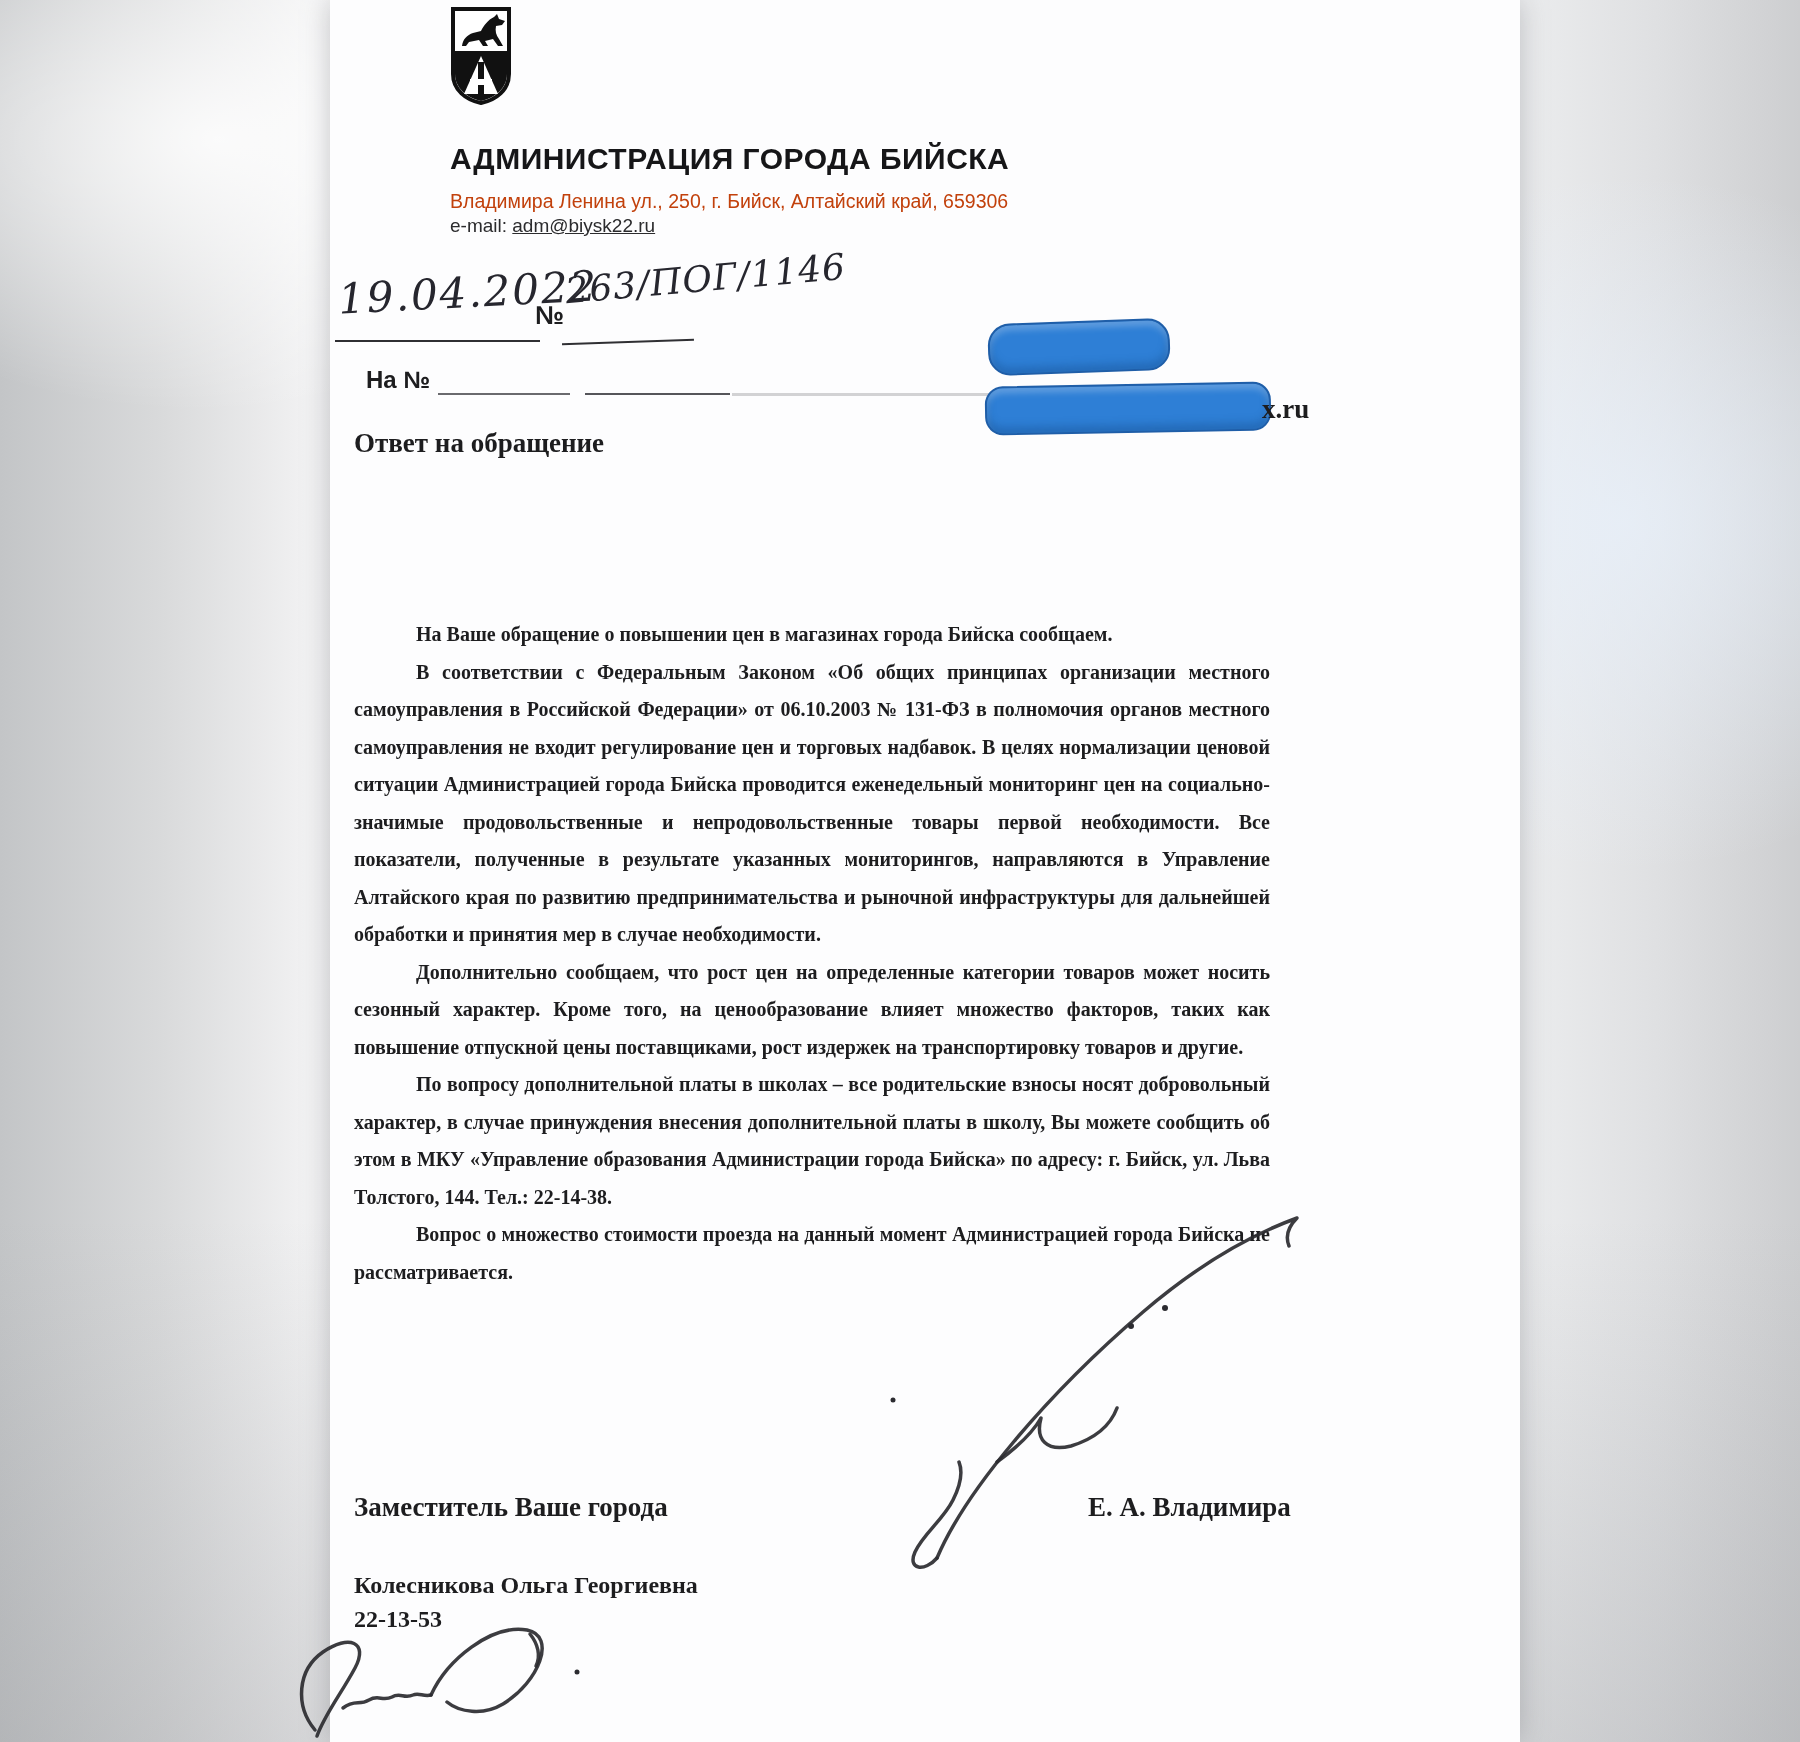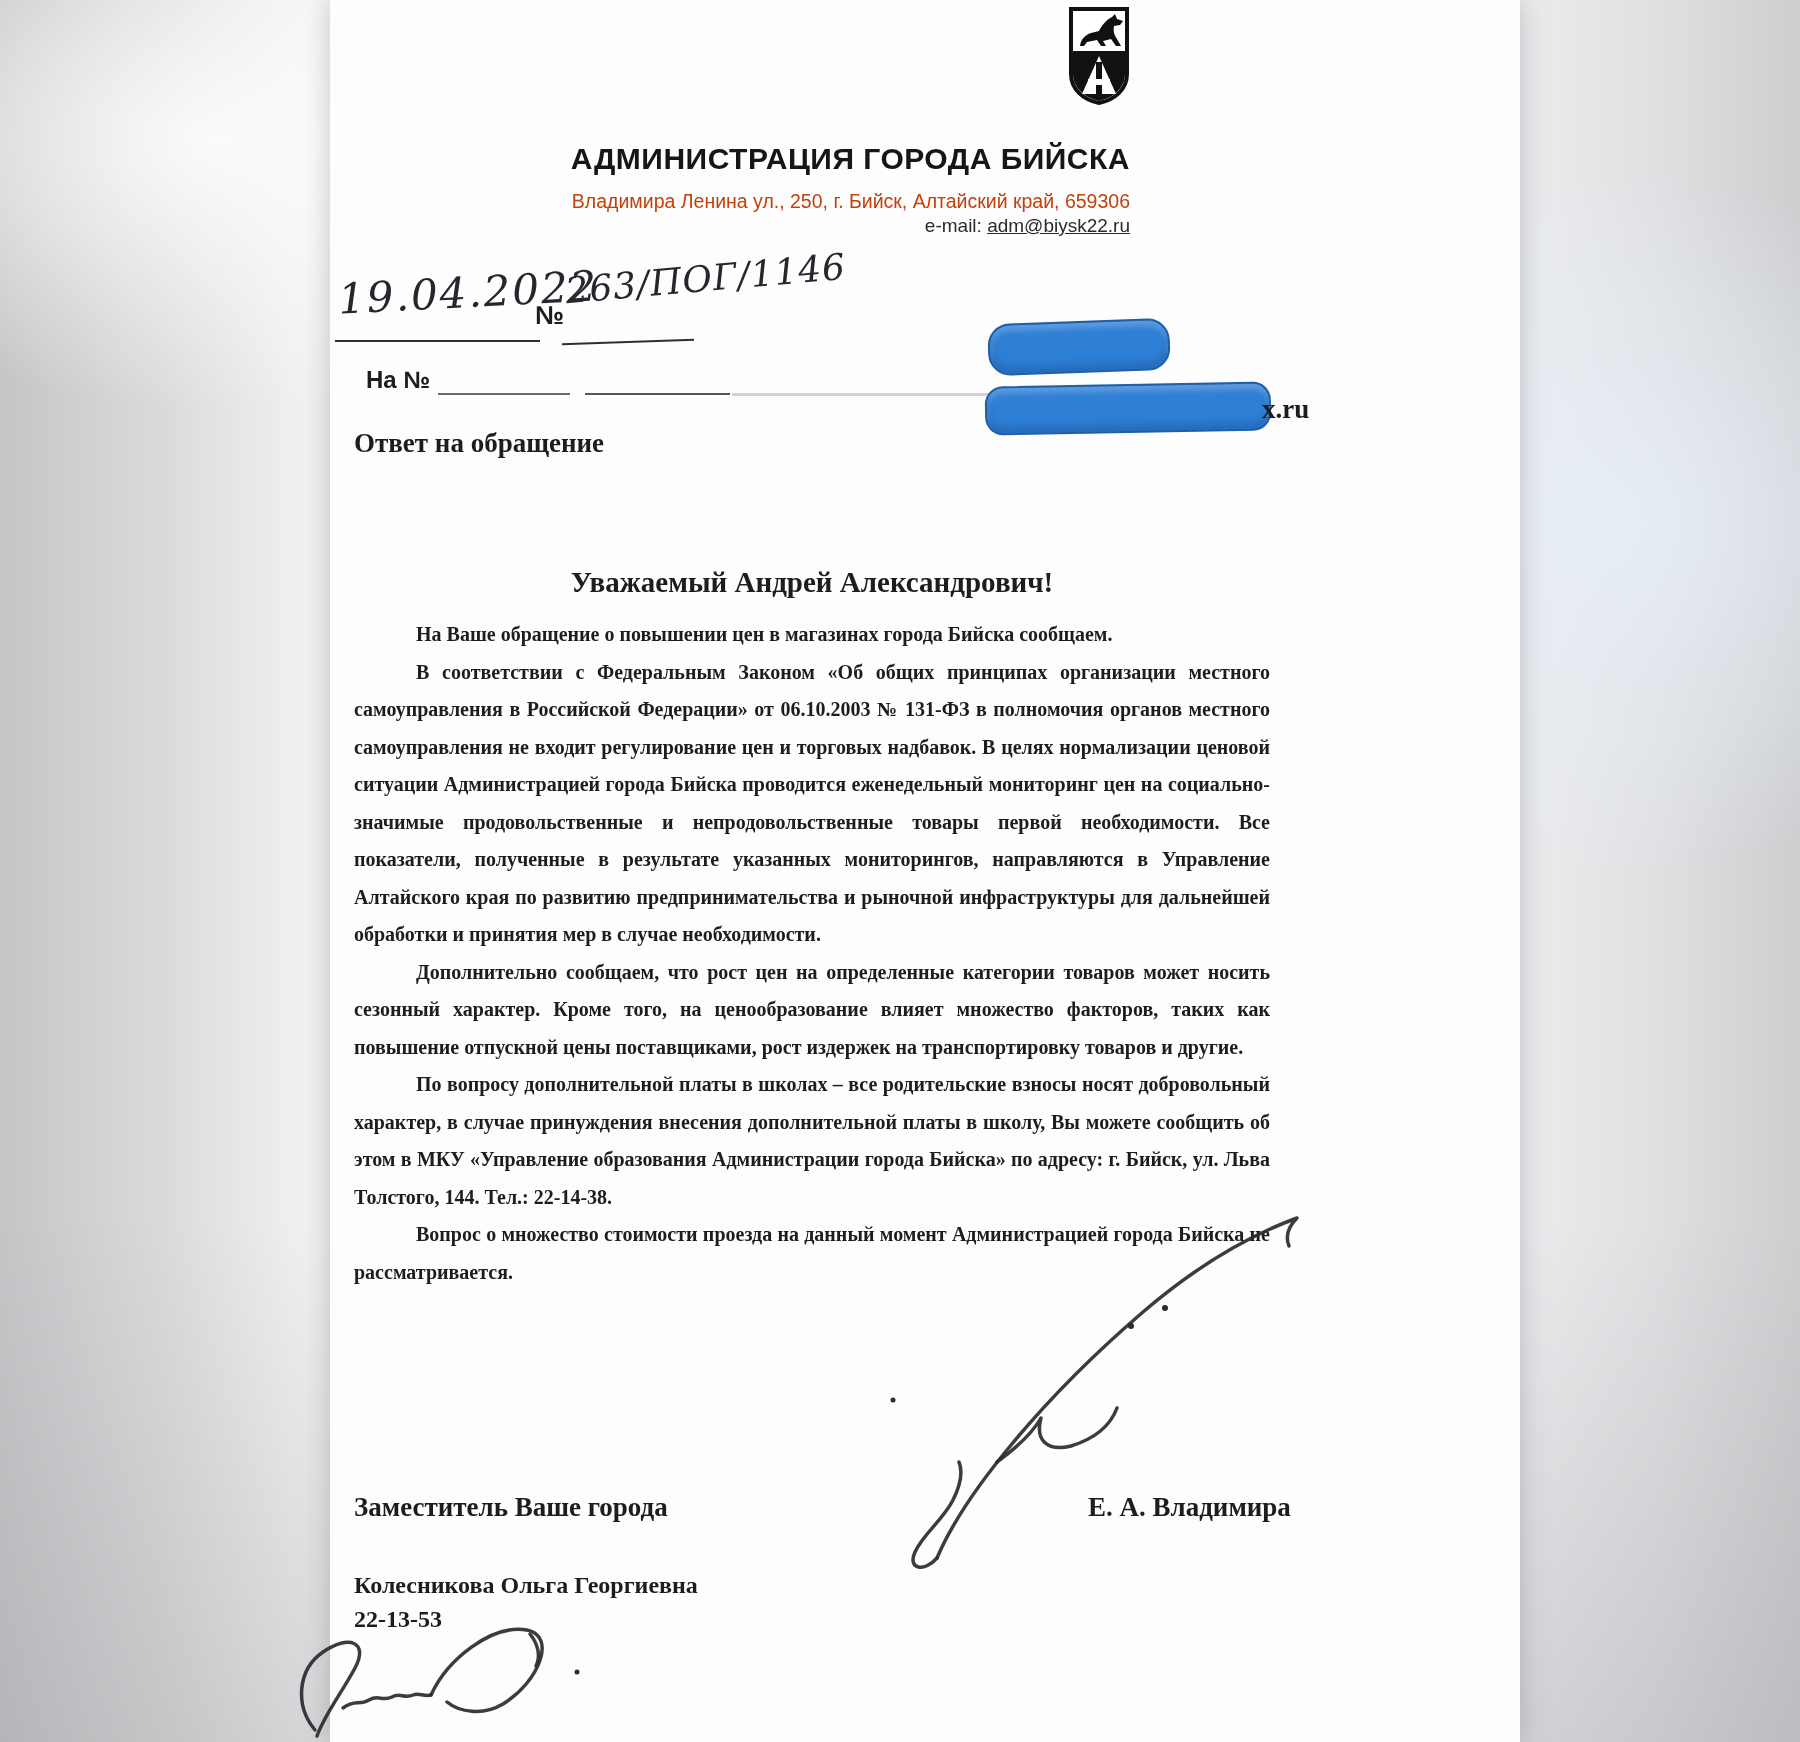--- a/index.html
+++ b/index.html
@@ -11,21 +11,21 @@
       linear-gradient(180deg, rgba(255,255,255,0) 70%, rgba(140,142,146,.28) 100%),
       linear-gradient(90deg,#c3c5c7 0%,#d9dadb 9%,#f1f1f2 17%,#fafafa 45%,#f6f7f8 78%,#dfe0e2 92%,#cdced0 100%);
     font-family:"Liberation Serif", serif;color:#1d1d1f;
   }
   .paper{
     position:absolute;left:330px;top:0;width:1190px;height:1742px;
     background:#fdfdfe;box-shadow:0 0 26px rgba(110,112,118,.38);
   }
   .abs{position:absolute;}
   
-  .letterhead{position:absolute;left:120px;top:6px;width:680px;text-align:right;}
+  .letterhead{position:absolute;left:120px;top:6px;width:680px;text-align:left;}
   .emblem{display:inline-block;width:62px;height:100px;}
   .org-name{margin-top:32px;font-family:"Liberation Sans",sans-serif;font-weight:bold;font-size:30px;letter-spacing:.5px;color:#161618;}
   .addr{margin-top:14px;font-family:Liberation Sans, sans-serif;font-size:19.5px;color:#c2410c;}
   .phones{margin-top:2px;font-family:"Liberation Sans",sans-serif;font-size:19.5px;color:#2b2b2d;}
   .phones .gap{display:inline-block;width:28px;}
   .email-line{margin-top:2px;font-family:"Liberation Sans",sans-serif;font-size:19px;color:#2b2b2d;}
   .email-line .mail{text-decoration:underline;}
   
   .hand{font-family:"DejaVu Serif",serif;font-style:italic;color:#26262e;white-space:nowrap;}
   .hand-date{left:8px;top:268px;font-size:42px;transform:rotate(-3deg);letter-spacing:2px;}
@@ -91,21 +91,20 @@
     <div class="abs rule rule-na1"></div>
     <div class="abs rule rule-na2"></div>
     <div class="abs rule-smudge"></div>
 
     <div class="redact redact1"></div>
     <div class="redact redact2"></div>
     <div class="abs xru">x.ru</div>
 
     <div class="abs subject">Ответ на обращение</div>
 
-    <div class="abs salutation">Уважаемый Андрей Александрович!</div>
     <div class="abs body-text">
       <p>На Ваше обращение о повышении цен в магазинах города Бийска сообщаем.</p>
       <p>В соответствии с Федеральным Законом «Об общих принципах организации местного самоуправления в Российской Федерации» от 06.10.2003 № 131-ФЗ в полномочия органов местного самоуправления не входит регулирование цен и торговых надбавок. В целях нормализации ценовой ситуации Администрацией города Бийска проводится еженедельный мониторинг цен на социально-значимые продовольственные и непродовольственные товары первой необходимости. Все показатели, полученные в результате указанных мониторингов, направляются в Управление Алтайского края по развитию предпринимательства и рыночной инфраструктуры для дальнейшей обработки и принятия мер в случае необходимости.</p>
       <p>Дополнительно сообщаем, что рост цен на определенные категории товаров может носить сезонный характер. Кроме того, на ценообразование влияет множество факторов, таких как повышение отпускной цены поставщиками, рост издержек на транспортировку товаров и другие.</p>
       <p>По вопросу дополнительной платы в школах – все родительские взносы носят добровольный характер, в случае принуждения внесения дополнительной платы в школу, Вы можете сообщить об этом в МКУ «Управление образования Администрации города Бийска» по адресу: г. Бийск, ул. Льва Толстого, 144. Тел.: 22-14-38.</p>
       <p>Вопрос о множество стоимости проезда на данный момент Администрацией города Бийска не рассматривается.</p>
     </div>
 
     <div class="abs sig-title">Заместитель Ваше города</div>
     <div class="abs sig-name">Е. А. Владимира</div>

